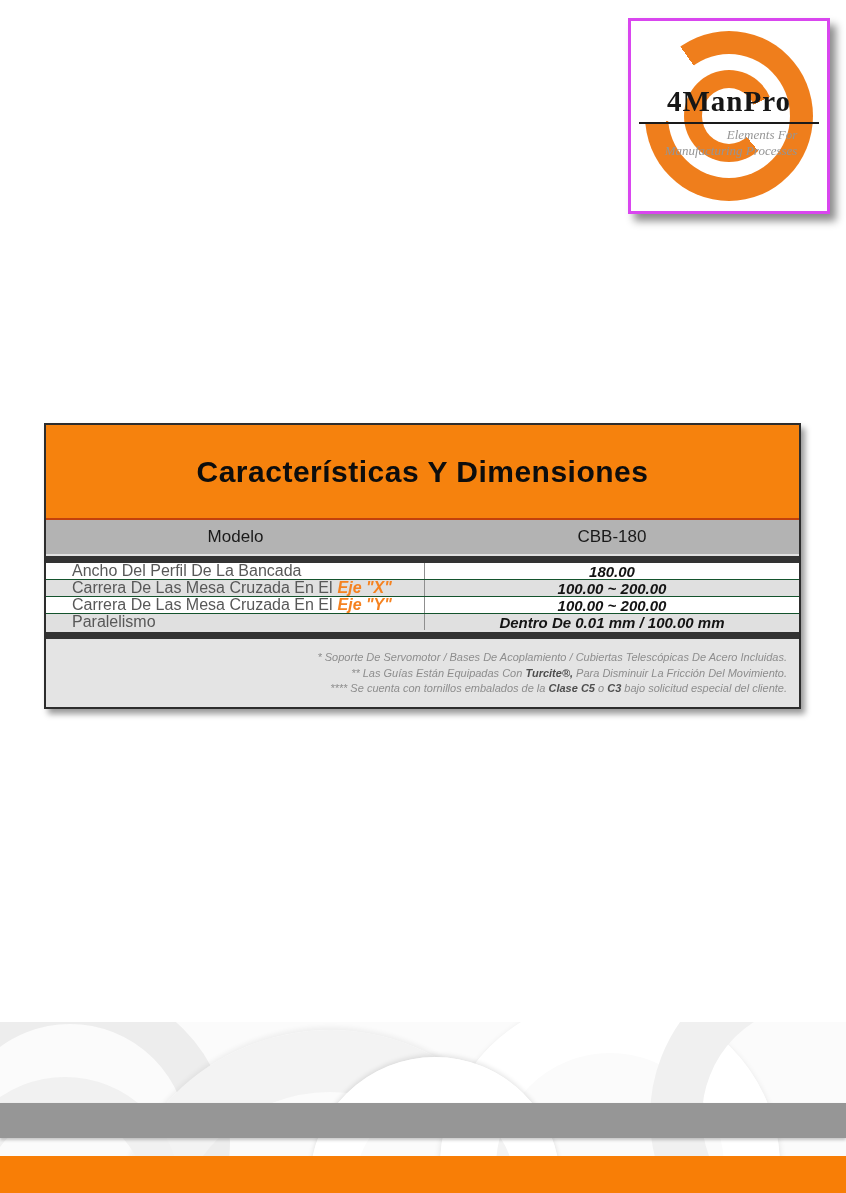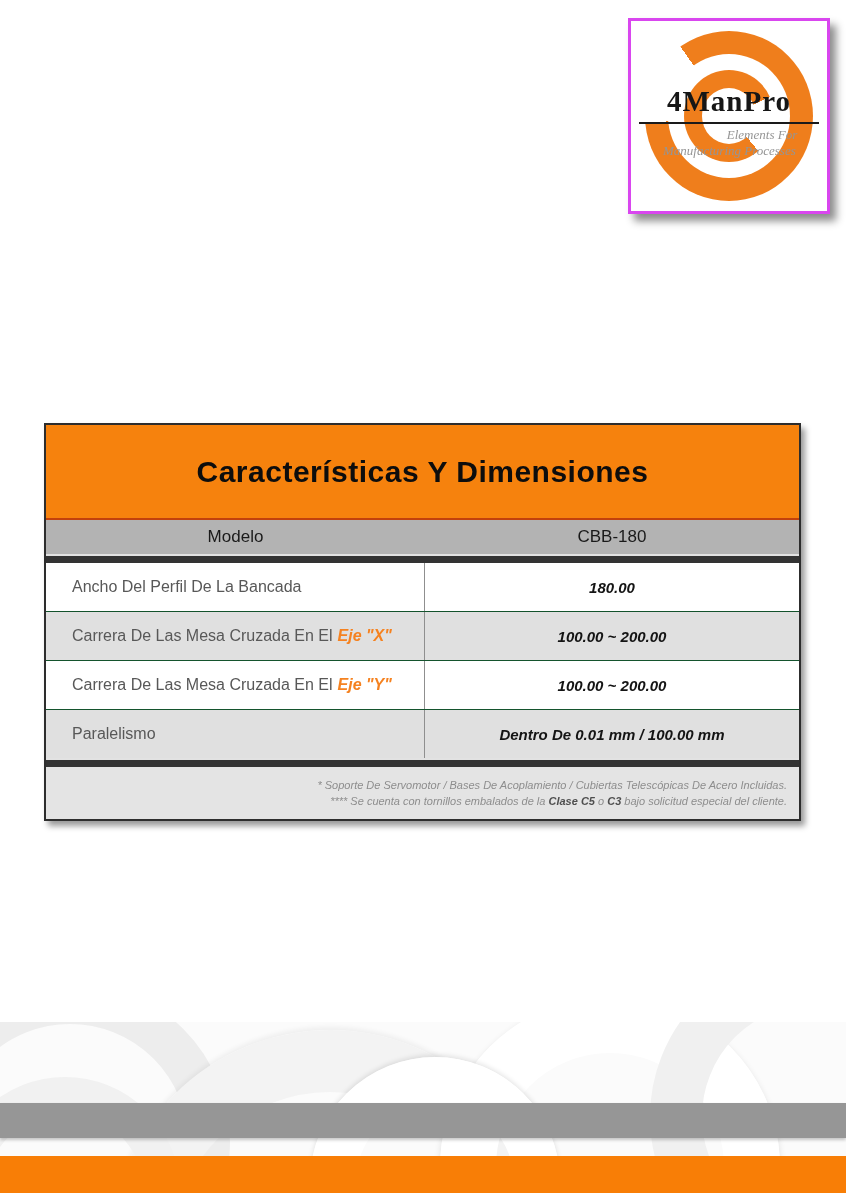--- a/index.html
+++ b/index.html
@@ -29,35 +29,35 @@
     font-family:"Liberation Serif", serif; font-weight:bold; font-size:29px;
     color:#161616; letter-spacing:1px;
   }
   .brand-rule { position:absolute; left:8px; right:8px; top:101px; height:2px; background:#1a1a1a; }
   .tagline {
     position:absolute; left:0; right:8px; top:106px;
     font-family:"Liberation Serif", serif; font-style:italic;
     color:#959595; font-size:13px; line-height:16px;
   }
   .tag-line1 { text-align:center; padding-left:74px; }
-  .tag-line2 { padding-left:32px; }
+  .tag-line2 { text-align:center; padding-left:12px; }
 
   
   .spec-table {
     position:absolute; left:44px; top:423px; width:757px;
     border:2px solid #2d2d2d; background:#ffffff; box-sizing:border-box;
     box-shadow:4px 5px 6px rgba(0,0,0,0.4);
   }
   .title-bar { height:93px; background:#F6820D; display:flex; align-items:center; justify-content:center; }
   .title-bar span { font-size:30px; font-weight:bold; color:#0d0d0d; letter-spacing:0.5px; }
   .model-row { height:34px; background:#b3b3b3; border-top:2px solid #c2410c; display:flex; }
   .model-row .c1 { width:379px; display:flex; align-items:center; justify-content:center; font-size:17px; color:#1a1a1a; }
   .model-row .c2 { flex:1; display:flex; align-items:center; justify-content:center; font-size:17px; color:#1a1a1a; }
   .sep { height:9px; background:#333333; border-top:2px solid #e2e2e2; box-sizing:border-box; }
-  .data-rows .row { height:48px; display:flex; background:#ffffff; }
+  .data-rows .row { height:16px; display:flex; background:#ffffff; }
   .data-rows .row.alt { background:#e0e0e0; }
   .data-rows .row + .row { border-top:1px solid #14532d; }
   .row .lbl {
     width:379px; border-right:1px solid #8f8f8f; box-sizing:border-box;
     display:flex; align-items:center; padding-left:26px;
     font-size:16px; color:#585858; white-space:nowrap;
   }
   .row .lbl .accent { color:#F58220; font-weight:bold; font-style:italic; margin-left:5px; }
   .row .val {
     flex:1; display:flex; align-items:center; justify-content:center;
@@ -134,20 +134,21 @@
         <div class="lbl">
           <span>Paralelismo</span>
           <span class="accent"></span>
         </div>
         <div class="val">Dentro De 0.01 mm / 100.00 mm</div>
       </div>
     </div>
     <div class="sep"></div>
     <div class="notes">
       <div><span>* Soporte De Servomotor / Bases De Acoplamiento / Cubiertas Telescópicas De Acero Incluidas.</span><span class="nb"></span><span></span><span class="nb"></span><span></span></div>
+      <div><span>** Las Guías Están Equipadas Con </span><span class="nb">Turcite®,</span><span> Para Disminuir La Fricción Del Movimiento.</span><span class="nb"></span><span></span></div>
       <div><span>**** Se cuenta con tornillos embalados de la </span><span class="nb">Clase C5</span><span> o </span><span class="nb">C3</span><span> bajo solicitud especial del cliente.</span></div>
     </div>
   </div>
 
   <div class="bottom-band">
     <div class="ring r1"></div>
     <div class="ring r2"></div>
     <div class="ring r3"></div>
     <div class="ring r4"></div>
     <div class="ring r5"></div>

